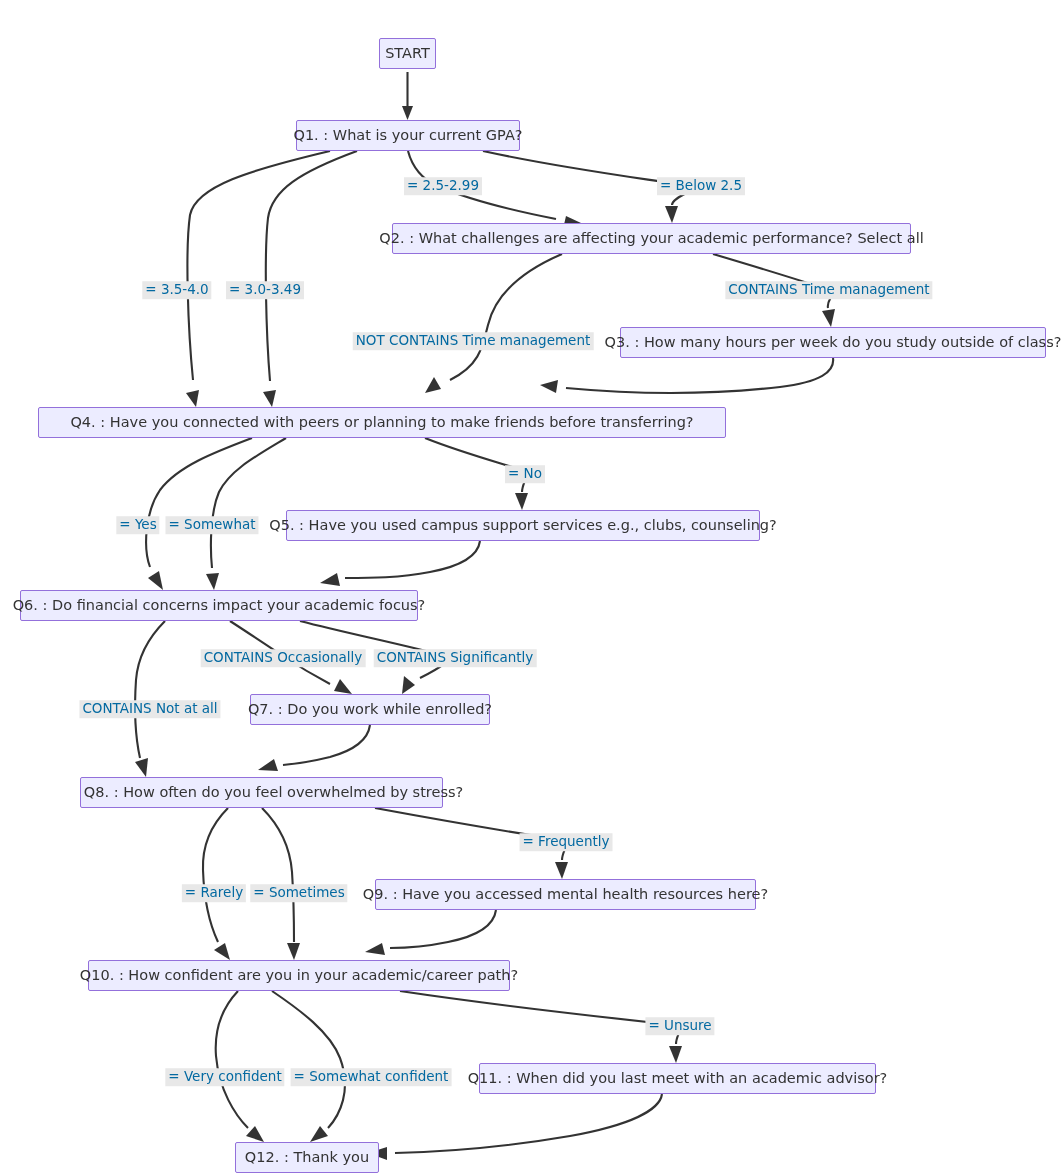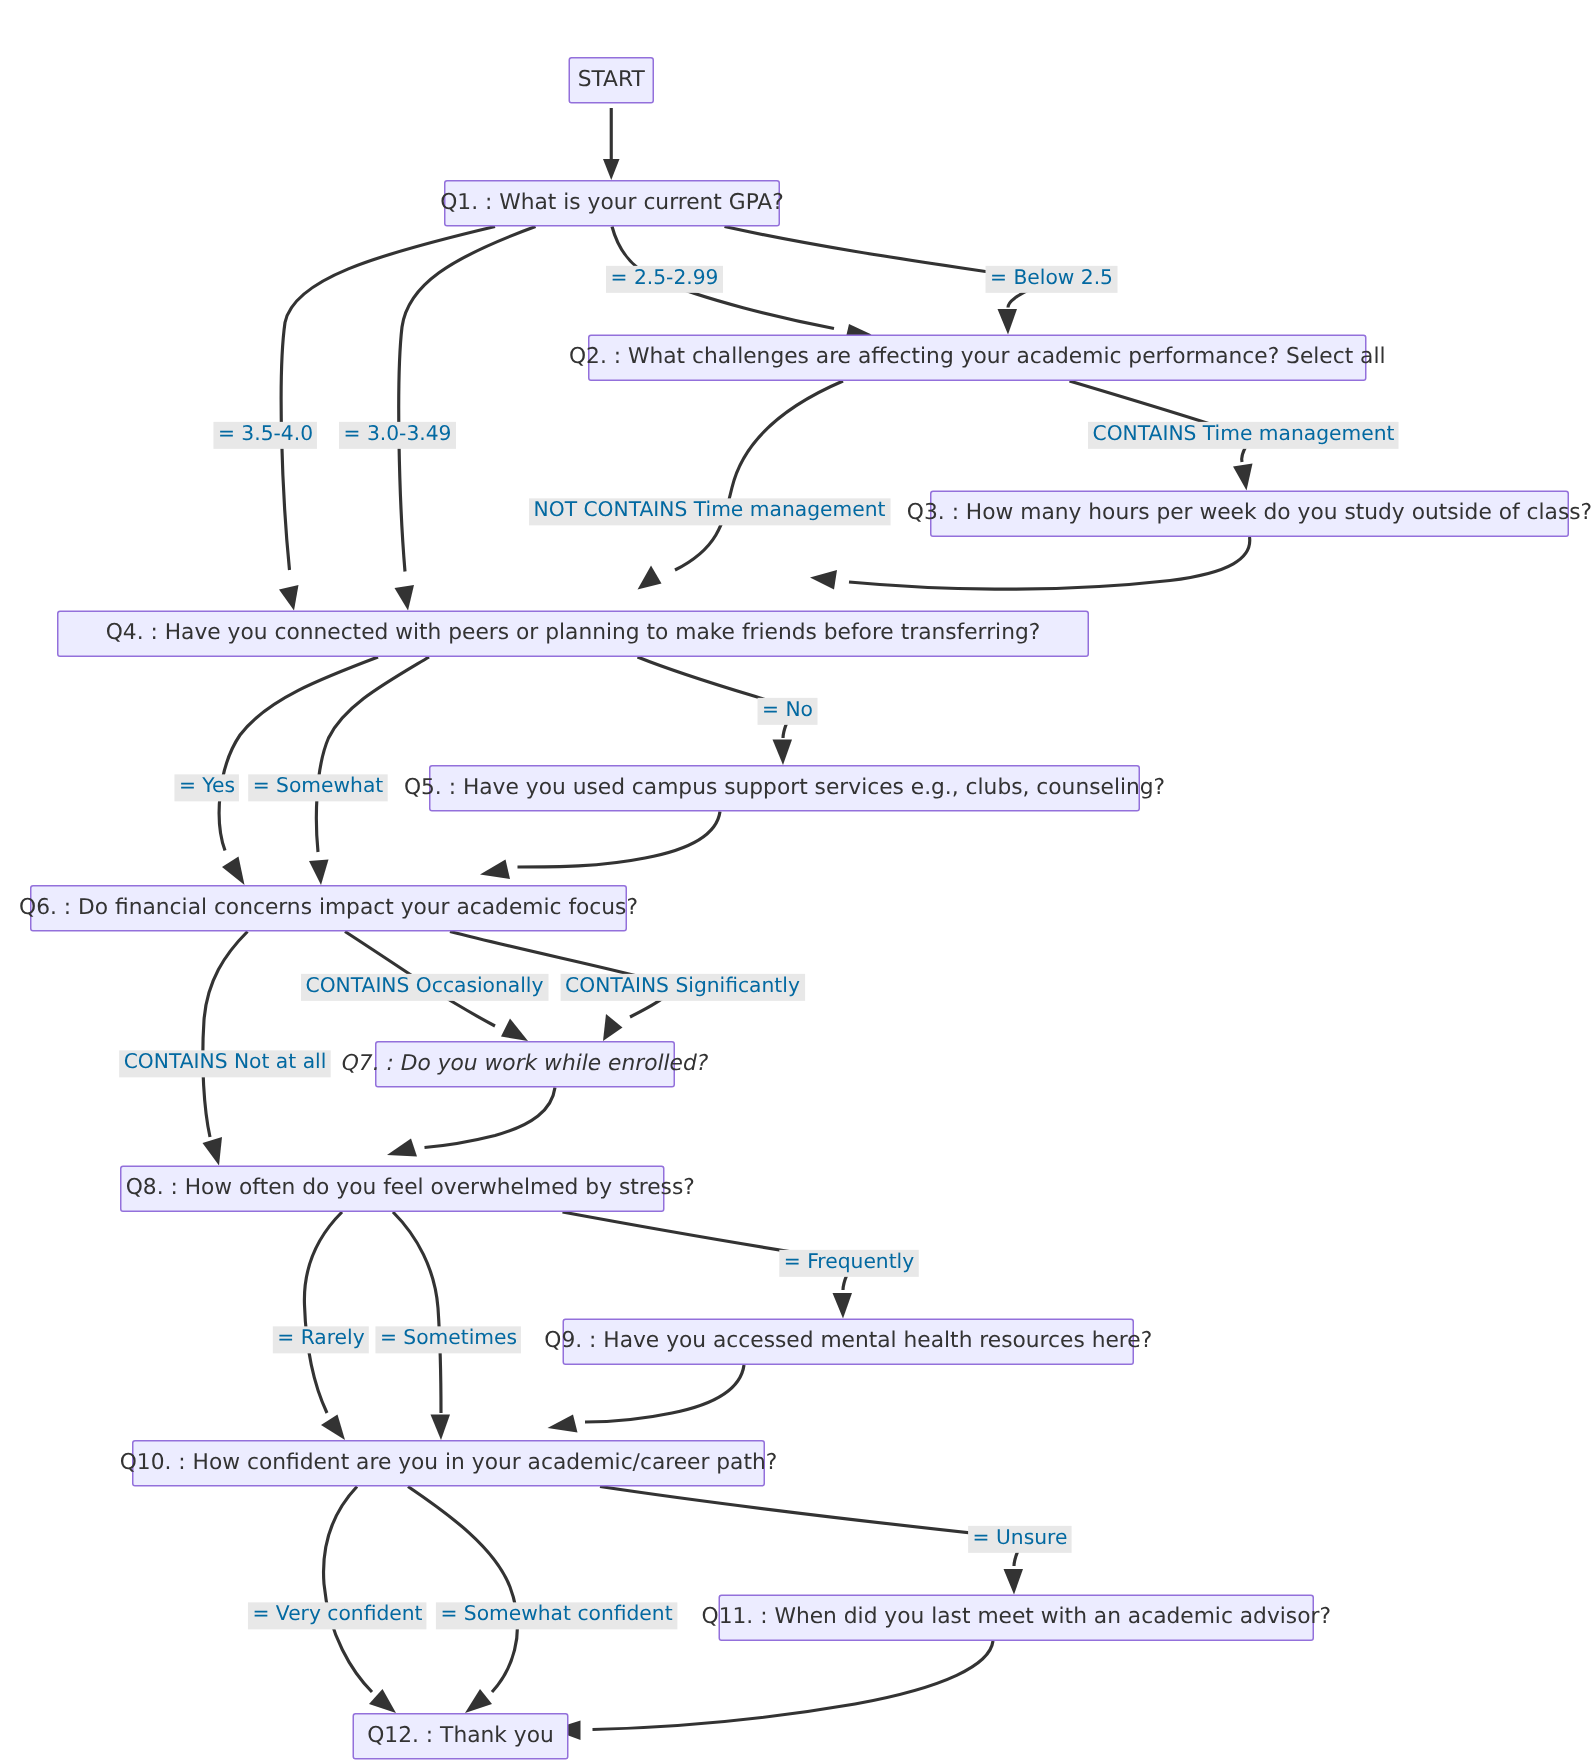--- a/index.html
+++ b/index.html
@@ -189,21 +189,21 @@
   </svg>
 
   <div id="nodes">
       <div class="node" style="left: 379px; top: 38px; width: 57px;">START</div>
       <div class="node" style="left: 296px; top: 120px; width: 224px;">Q1. : What is your current GPA?</div>
       <div class="node" style="left: 392px; top: 223px; width: 519px;">Q2. : What challenges are affecting your academic performance? Select all</div>
       <div class="node" style="left: 620px; top: 327px; width: 426px;">Q3. : How many hours per week do you study outside of class?</div>
       <div class="node" style="left: 38px; top: 407px; width: 688px;">Q4. : Have you connected with peers or planning to make friends before transferring?</div>
       <div class="node" style="left: 286px; top: 510px; width: 474px;">Q5. : Have you used campus support services e.g., clubs, counseling?</div>
       <div class="node" style="left: 20px; top: 590px; width: 398px;">Q6. : Do financial concerns impact your academic focus?</div>
-      <div class="node" style="left: 250px; top: 694px; width: 200px; font-style: italic;">Q7. : Do you work while enrolled?</div>
+      <div class="node" style="left: 250px; top: 694px; width: 240px;">Q7. : Do you work while enrolled?</div>
       <div class="node" style="left: 80px; top: 777px; width: 363px; padding-left: 34px;">Q8. : How often do you feel overwhelmed by stress?</div>
       <div class="node" style="left: 375px; top: 879px; width: 381px;">Q9. : Have you accessed mental health resources here?</div>
       <div class="node" style="left: 88px; top: 960px; width: 422px;">Q10. : How confident are you in your academic/career path?</div>
       <div class="node" style="left: 479px; top: 1063px; width: 397px;">Q11. : When did you last meet with an academic advisor?</div>
       <div class="node" style="left: 235px; top: 1142px; width: 144px;">Q12. : Thank you</div>
     </div>
   <div id="labels">
       <div class="edge-label" style="left: 443px; top: 186px;">= 2.5-2.99</div>
       <div class="edge-label" style="left: 701px; top: 186px;">= Below 2.5</div>
       <div class="edge-label" style="left: 177px; top: 290px;">= 3.5-4.0</div>

